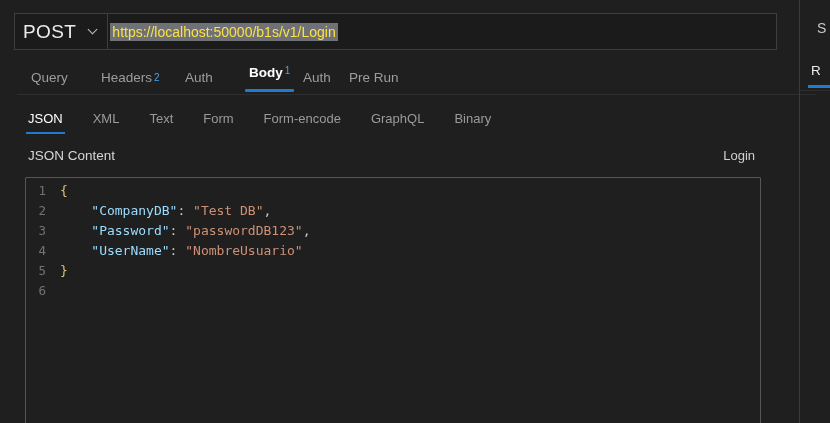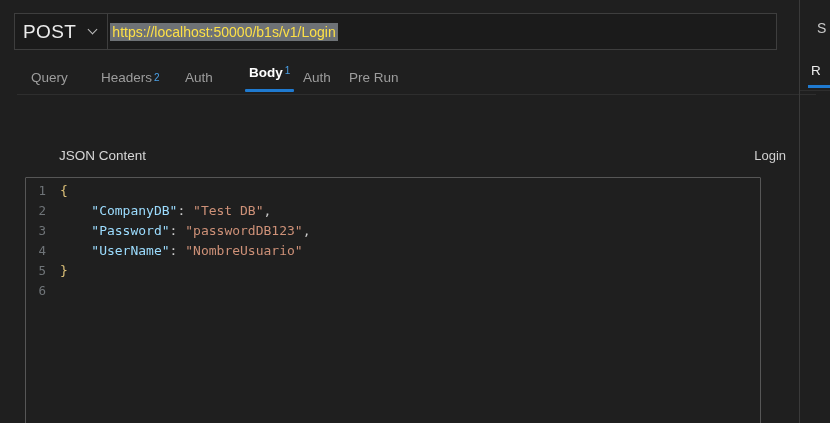--- a/index.html
+++ b/index.html
@@ -34,21 +34,21 @@
   .tab { position:absolute; top:0; height:100%; display:flex; align-items:flex-end; padding-bottom:9px; color:#9d9d9d; font-size:13.5px; cursor:pointer; }
   .tab.active .tab-lbl { color:#ffffff; font-weight:600; }
   .tab.active::after { content:''; position:absolute; left:-4px; right:-4px; bottom:2px; height:3px; background:var(--accent,#1f7ad0); border-radius:1px; }
   .badge { color:var(--badge,#4aa0e6); font-size:10px; margin-left:2px; position:relative; top:-2px; }
   
   .subtabs { position:absolute; left:28px; top:105px; height:26px; display:flex; gap:30px; }
   .stab { position:relative; display:flex; align-items:center; color:#9a9a9a; font-size:13px; cursor:pointer; }
   .stab.active { color:#ffffff; }
   .stab.active::after { content:''; position:absolute; left:-2px; right:-2px; bottom:-3px; height:2px; background:var(--accent,#1f7ad0); }
   
-  .content-row { position:absolute; left:28px; right:28px; top:146px; height:18px; display:flex; justify-content:space-between; align-items:center; width:727px;margin-left:31px; }
+  .content-row { position:absolute; left:28px; right:28px; top:146px; height:18px; display:flex; justify-content:space-between; align-items:center; width:727px; }
   .content-label { color:#d6d6d6; font-size:13.5px; }
   .format { color:#cfcfcf; font-size:13px; cursor:pointer; }
   
   .editor {
     position:absolute; left:25px; top:177px; width:736px; height:250px;
     background:#1f1f1f; border:1px solid #565656; border-radius:1px; overflow:hidden;
     font-family:"DejaVu Sans Mono","Liberation Mono",monospace; padding-top:3px; cursor:text;
   }
   .cl { display:flex; height:20px; line-height:20px; font-size:13px; white-space:pre; }
   .ln { width:34px; text-align:right; padding-right:14px; color:#6f7478; font-size:12.5px; flex-shrink:0; }
@@ -93,20 +93,29 @@
         <sup class="badge">1</sup>
       </div>
       <div class="tab" style="left: 286px;">
         <span class="tab-lbl">Auth</span>
       </div>
       <div class="tab" style="left: 332px;">
         <span class="tab-lbl">Pre Run</span>
       </div>
     </div>
 
+  <div class="subtabs" id="body-tabs">
+      <div class="stab active">JSON</div>
+      <div class="stab">XML</div>
+      <div class="stab">Text</div>
+      <div class="stab">Form</div>
+      <div class="stab">Form-encode</div>
+      <div class="stab">GraphQL</div>
+      <div class="stab">Binary</div>
+    </div>
 
   <div class="content-row">
     <span class="content-label">JSON Content</span>
     <span class="format">Login</span>
   </div>
 
   <div class="editor" id="editor">
       <div class="cl"><span class="ln">1</span><span class="lc"><span style="color: rgb(221, 193, 120);">{</span></span></div>
       <div class="cl"><span class="ln">2</span><span class="lc"><span style="color: rgb(212, 212, 212);">    </span><span style="color: rgb(156, 220, 254);">"CompanyDB"</span><span style="color: rgb(204, 204, 204);">: </span><span style="color: rgb(206, 145, 120);">"Test DB"</span><span style="color: rgb(204, 204, 204);">,</span></span></div>
       <div class="cl"><span class="ln">3</span><span class="lc"><span style="color: rgb(212, 212, 212);">    </span><span style="color: rgb(156, 220, 254);">"Password"</span><span style="color: rgb(204, 204, 204);">: </span><span style="color: rgb(206, 145, 120);">"passwordDB123"</span><span style="color: rgb(204, 204, 204);">,</span></span></div>

